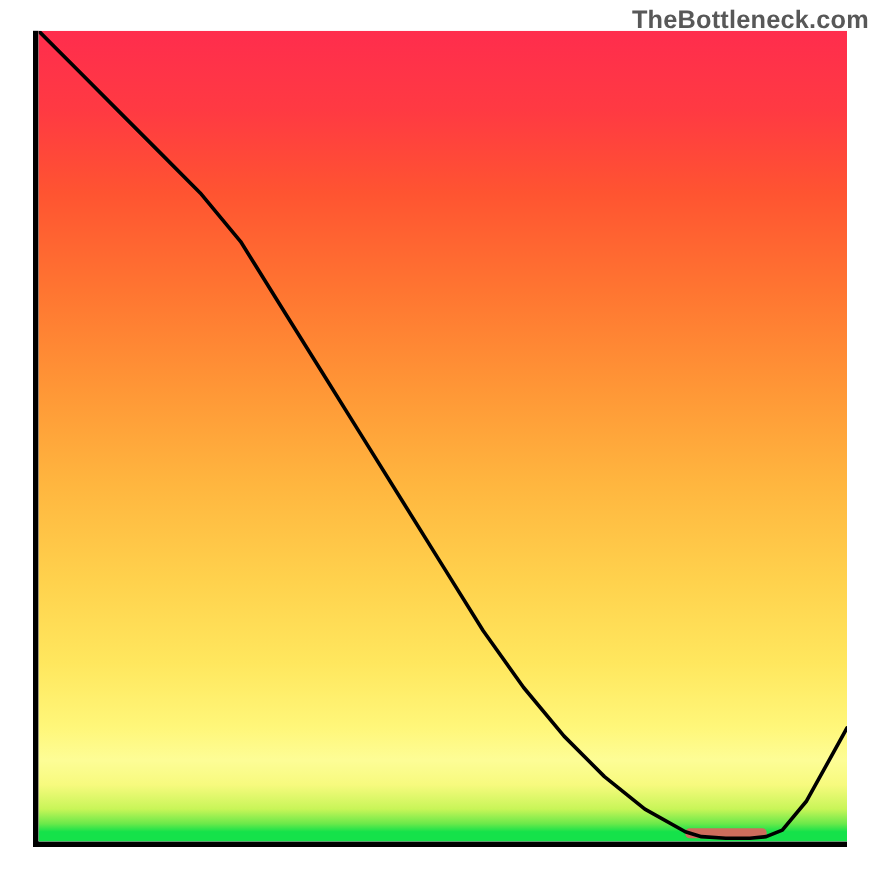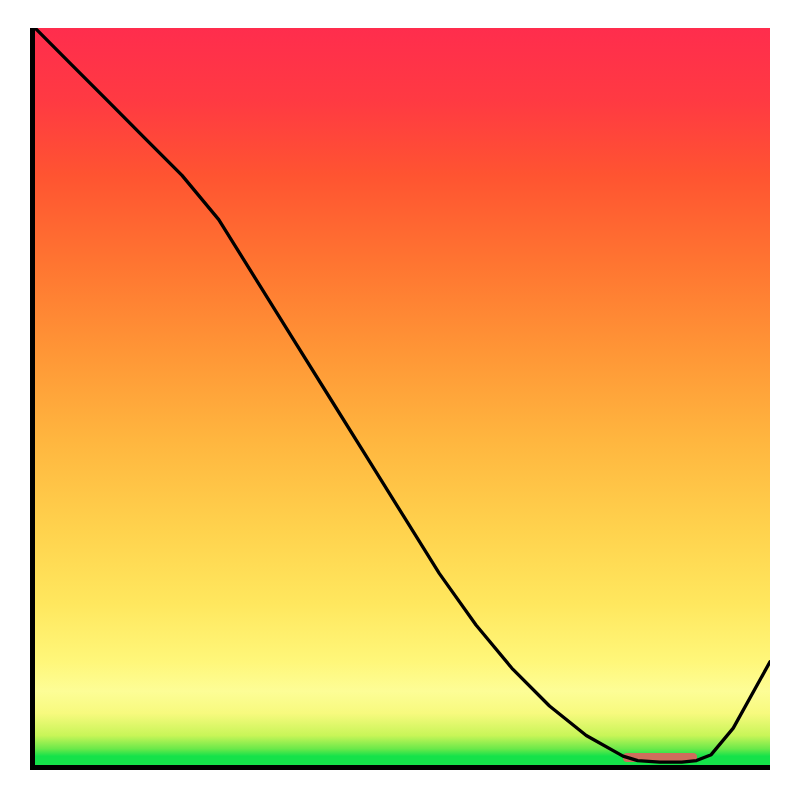--- a/index.html
+++ b/index.html
@@ -72,20 +72,21 @@
     inset: 0;
     width: 100%;
     height: 100%;
   }
 </style>
 </head>
 <body>
 
 <div class="wrap">
 
+  <div class="watermark">TheBottleneck.com</div>
 
   <div class="plot-frame">
     <div class="gradient"></div>
 
     <div class="marker" id="opt-marker" style="left: 80%; width: 10%; bottom: 0.4%;"></div>
 
     <svg class="curve" viewBox="0 0 100 100" preserveAspectRatio="none">
       <path id="curve-path" d="M0.00 0.00 L5.00 5.00 L10.00 10.00 L15.00 15.00 L20.00 20.00 L25.00 26.00 L30.00 34.00 L35.00 42.00 L40.00 50.00 L45.00 58.00 L50.00 66.00 L55.00 74.00 L60.00 81.00 L65.00 87.00 L70.00 92.00 L75.00 96.00 L80.00 98.80 L82.00 99.40 L85.00 99.60 L88.00 99.60 L90.00 99.40 L92.00 98.60 L95.00 95.00 L100.00 86.00" fill="none" stroke="#000" stroke-width="0.45" stroke-linejoin="round" stroke-linecap="round"></path>
     </svg>
   </div>

